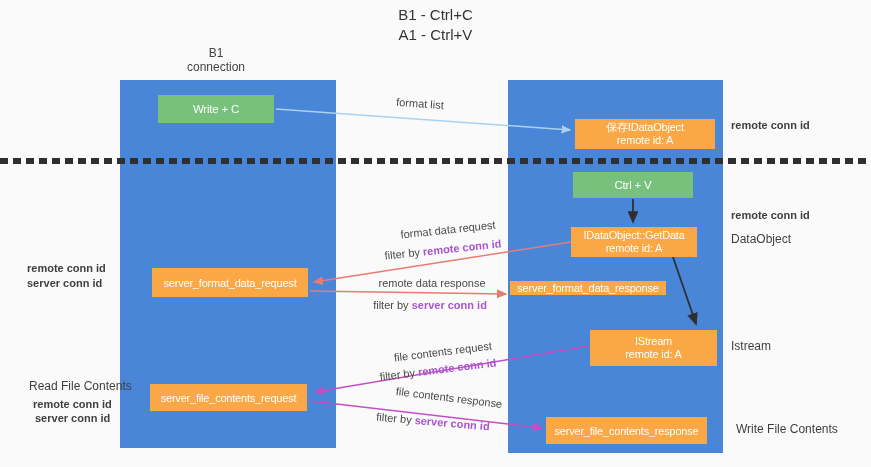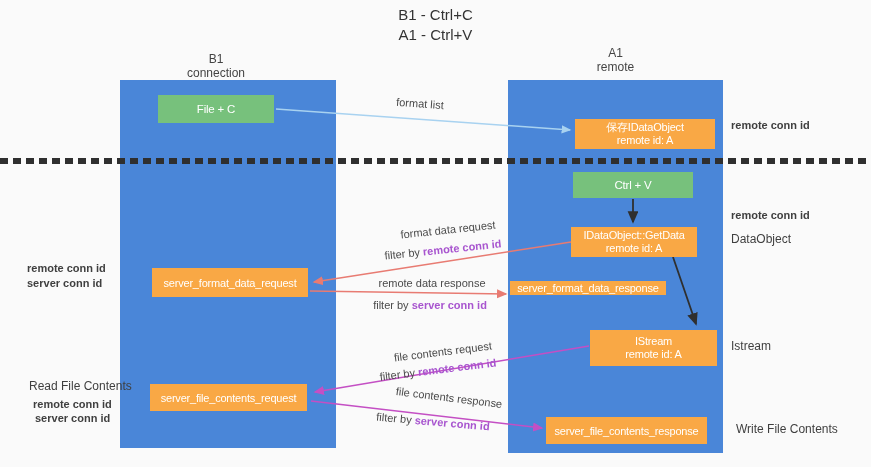--- a/index.html
+++ b/index.html
@@ -25,21 +25,21 @@
     z-index: 6;
   }
 
   
   .lane-header {
     text-align: center;
     font-size: 12px; line-height: 14px;
     color: #444;
     z-index: 6;
   }
-  .lane-header-left  { left: 108px; top: 52px; width: 216px; }
+  .lane-header-left  { left: 108px; top: 46px; width: 216px; }
   .lane-header-right { left: 508px; top: 46px; width: 215px; }
 
   
   .lane {
     background: var(--lane-blue, #4a86d8);
     z-index: 1;
   }
   .lane-left  { left: 120px; top: 80px; width: 216px; height: 368px; }
   .lane-right { left: 508px; top: 80px; width: 215px; height: 373px; }
 
@@ -118,24 +118,20 @@
 
   <div class="abs page-title">
     <div>B1 - Ctrl+C</div>
     <div>A1 - Ctrl+V</div>
   </div>
 
   <div class="abs lane-header lane-header-left">
     <div>B1</div>
     <div>connection</div>
   </div>
-  <div class="abs lane-header lane-header-right">
-    <div>A1</div>
-    <div>remote</div>
-  </div>
 
   <div class="abs lane lane-left"></div>
   <div class="abs lane lane-right"></div>
 
   <div class="abs dashed-separator"></div>
 
   <svg id="arrows" class="abs" width="871" height="467">
     <defs>
       <marker id="m-blue" markerWidth="8" markerHeight="8" refX="6" refY="3" orient="auto">
           <path d="M0,0 L7,3 L0,6 z"></path>
@@ -153,21 +149,21 @@
     <line class="ln-blue" x1="276" y1="109" x2="570" y2="130" marker-end="url(#m-blue)"></line>
     <line class="ln-black" x1="633" y1="199" x2="633" y2="222" marker-end="url(#m-black)"></line>
     <line class="ln-black" x1="673" y1="257" x2="696" y2="324" marker-end="url(#m-black)"></line>
     <line class="ln-red" x1="571" y1="242" x2="314" y2="282" marker-end="url(#m-red)"></line>
     <line class="ln-red" x1="310" y1="291" x2="506" y2="294" marker-end="url(#m-red)"></line>
     <line class="ln-magenta" x1="589" y1="346" x2="315" y2="392" marker-end="url(#m-magenta)"></line>
     <line class="ln-magenta" x1="311" y1="401" x2="542" y2="428" marker-end="url(#m-magenta)"></line>
   </svg>
 
   <div class="abs node node-green box-ctrl-c">
-    <div>File + C</div>
+    <div>Write + C</div>
   </div>
 
   <div class="abs node node-orange box-save-dataobject">
     <div>保存IDataObject</div>
     <div>remote id: A</div>
   </div>
 
   <div class="abs node node-green box-ctrl-v">
     <div>Ctrl + V</div>
   </div>

